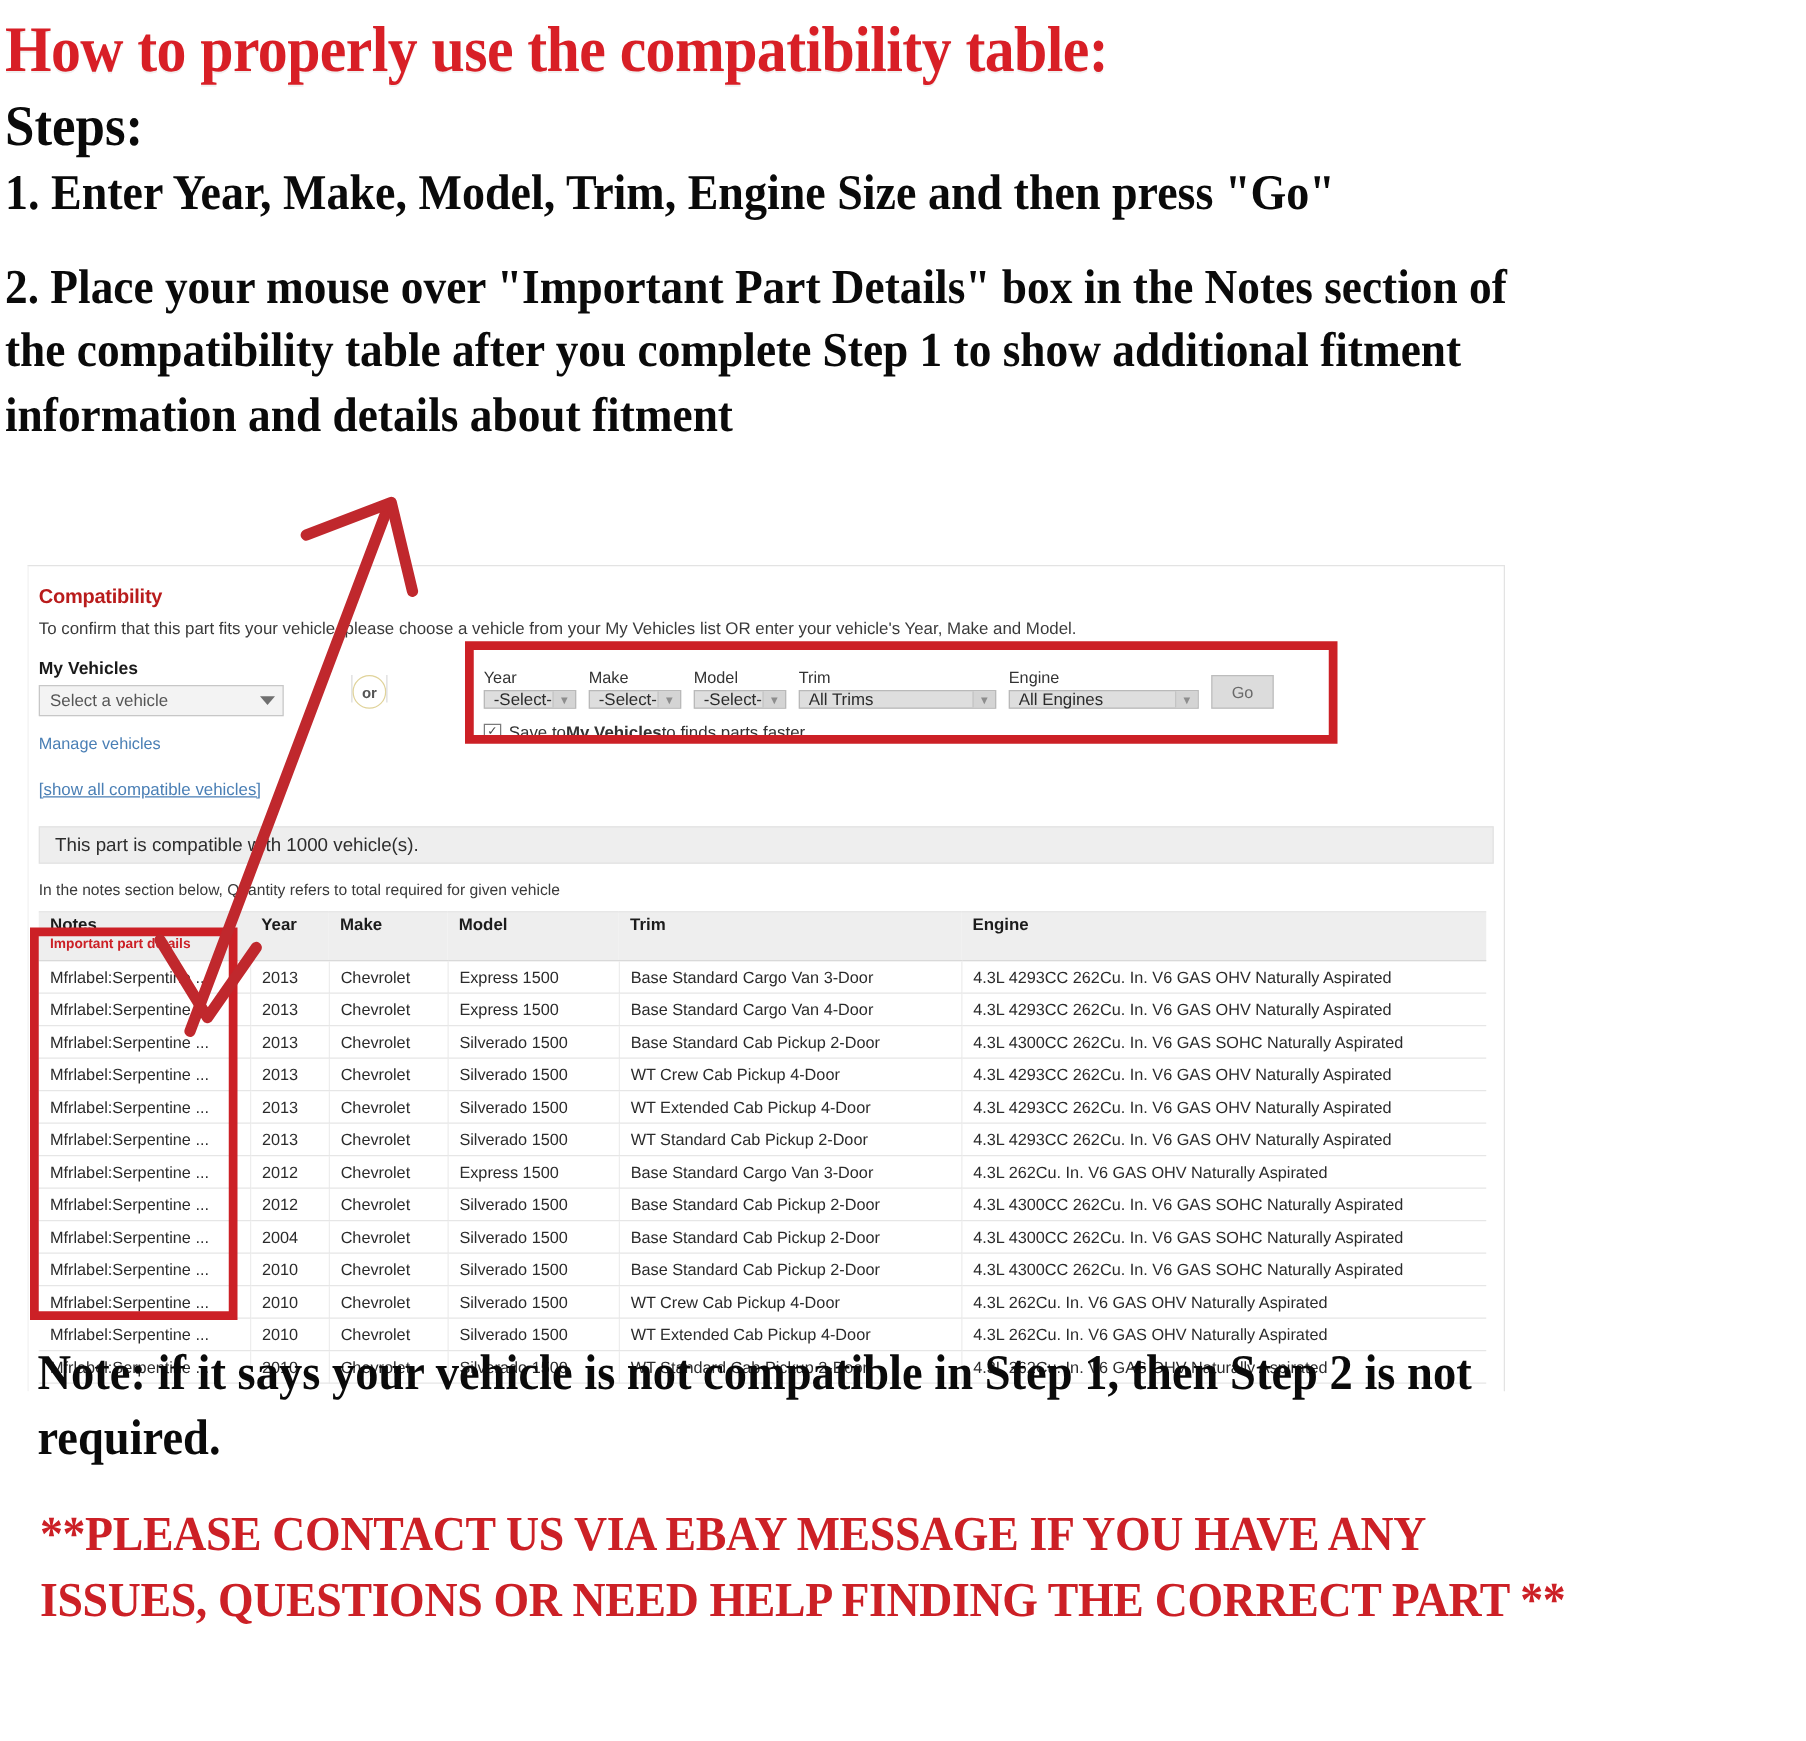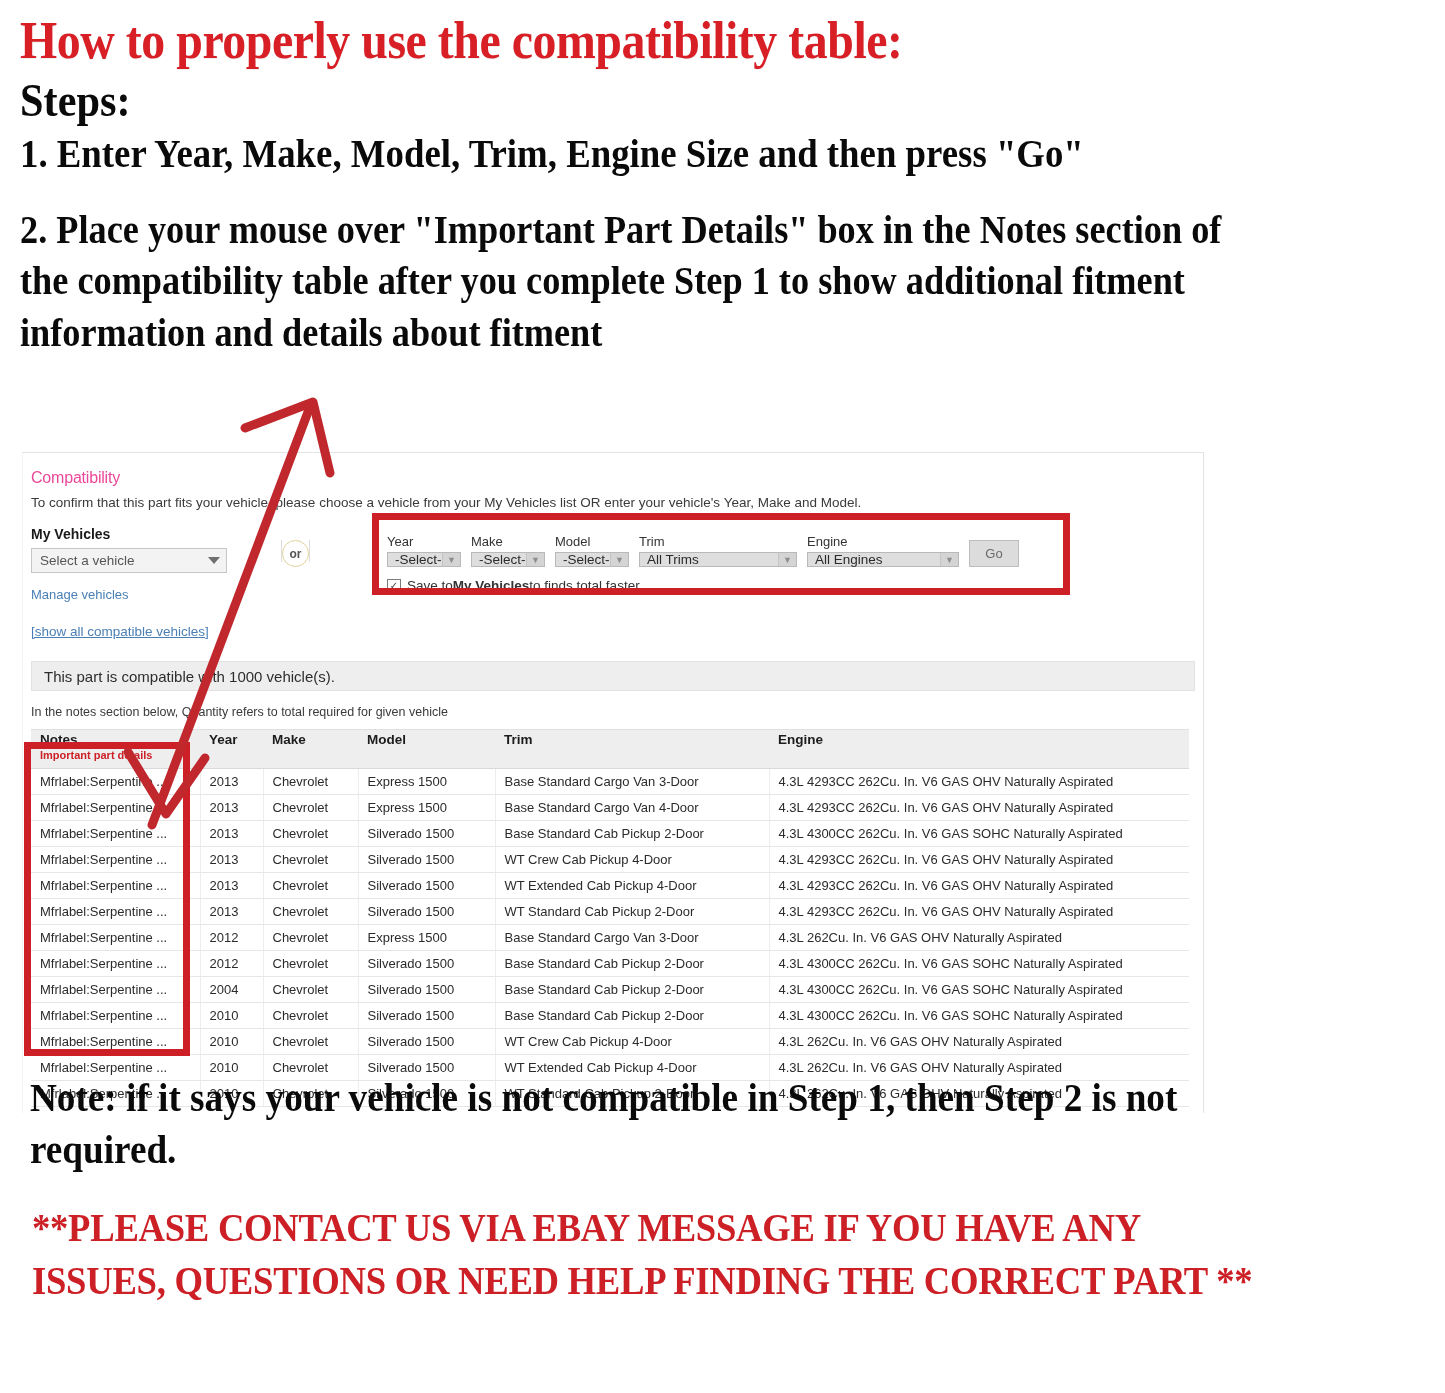--- a/index.html
+++ b/index.html
@@ -5,21 +5,21 @@
   html,body{margin:0;padding:0;}
   body{
     width:1445px;height:1393px;
     background:#ffffff;
     font-family:"Liberation Serif", serif;
     overflow:hidden;
     position:relative;
   }
 
   
-  .head-wrap{padding:14px 0 0 20px;}
+  .head-wrap{padding:14px 0 0 4px;}
   .h-title{
     font-family:"Liberation Serif", serif;
     font-weight:bold;
     color:#d81f26;
     font-size:52px;
     line-height:1.02;
     letter-spacing:-0.5px;
     transform:scaleX(0.92);
     transform-origin:left center;
     white-space:nowrap;
@@ -66,21 +66,21 @@
     width:1180px;
     border-top:1px solid #e3e3e3;
     border-left:1px solid #f2f2f2;
     border-right:1px solid #e3e3e3;
     font-family:"Liberation Sans", sans-serif;
     color:#333;
     background:#fff;
     padding-bottom:6px;
   }
   .compat-title{
-    font-size:16px;font-weight:normal;color:#ec4899;
+    font-size:16px;font-weight:bold;color:#b91c1c;
     margin:16px 0 0 8px;letter-spacing:-0.2px;
   }
   .compat-sub{
     font-size:13.5px;color:#3a3a3a;margin:8px 0 0 8px;
   }
   .compat-cols{
     display:flex;align-items:flex-start;margin-top:16px;
   }
   .myveh{width:250px;margin-left:8px;}
   .myveh-label{font-size:14px;font-weight:bold;color:#1a1a1a;}
@@ -258,21 +258,21 @@
             <span class="arrow">▼</span>
           </div>
         </div>
         <div class="go-btn">Go</div>
       </div>
 
       <div class="save-row">
         <span class="chk">✓</span>
         <span>Save to </span>
         <b>My Vehicles</b>
-        <span> to finds total faster</span>
+        <span> to finds parts faster</span>
       </div>
     </div>
   </div>
 
   <div class="count-bar">This part is compatible with 1000 vehicle(s).</div>
   <div class="notes-hint">In the notes section below, Quantity refers to total required for given vehicle</div>
 
   <table class="compat">
     <thead>
       <tr>

